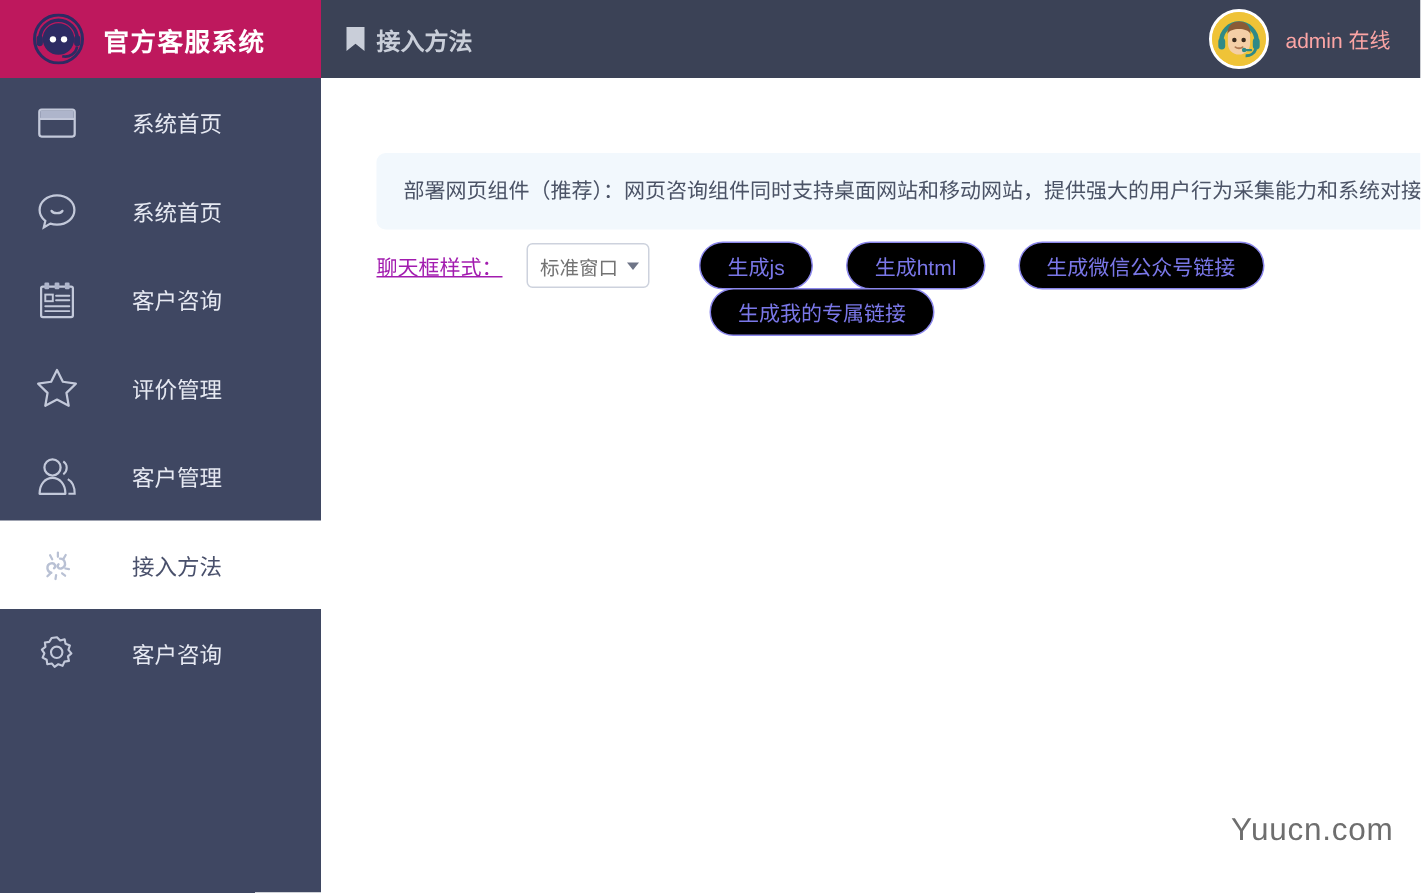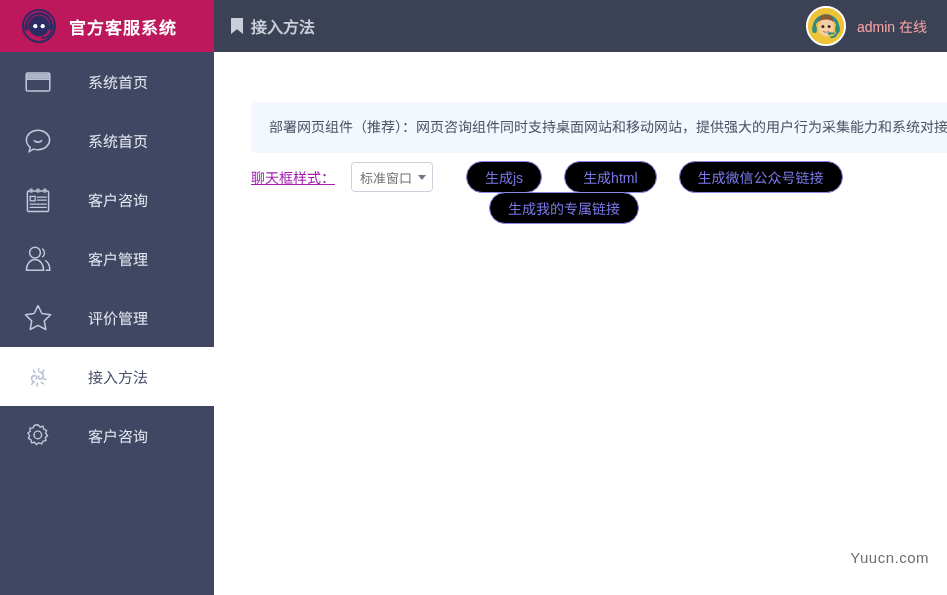--- a/index.html
+++ b/index.html
@@ -200,29 +200,29 @@
     align-items: center;
     justify-content: center;
     cursor: pointer;
     white-space: nowrap;
     font-family: "Liberation Sans", "DejaVu Sans", sans-serif;
   }
   .btn-group-1 { margin-left: 33px; display: flex; }
   .btn-group-1 .pill-btn + .pill-btn { margin-left: 22px; }
   .btn-group-2 {
     position: absolute;
-    left: 275px;
+    left: 259px;
     top: 140px;
   }
 
   .watermark {
     position: absolute;
     right: 18px;
     bottom: 29px;
-    font-size: 15px;
+    font-size: 21px;
     color: #6e6e6e;
     letter-spacing: 0.5px;
     user-select: none;
     white-space: nowrap;
   }
 </style>
 </head>
 <body>
 
 <div id="app">
@@ -278,36 +278,36 @@
             <rect x="4.2" y="9.4" width="5" height="4.4" fill="none" stroke="#c3c9da" stroke-width="1.3"></rect>
             <path d="M11.4 10.2 H20.2 M11.4 13.2 H20.2 M4.2 17.2 H20.2 M4.2 20.4 H20.2" stroke="#c3c9da" stroke-width="1.3" stroke-linecap="round"></path>
           </svg>
         </span>
         <span class="nav-label">客户咨询</span>
       </div>
 
       <div class="nav-item">
         <span class="nav-icon">
           <svg width="28" height="27" viewBox="0 0 28 27" xmlns="http://www.w3.org/2000/svg">
+            <path d="M14 1.6 L17.9 9.5 L26.6 10.8 L20.3 16.9 L21.8 25.5 L14 21.4 L6.2 25.5 L7.7 16.9 L1.4 10.8 L10.1 9.5 Z" fill="none" stroke="#c3c9da" stroke-width="1.5" stroke-linejoin="round"></path>
+          </svg>
+        </span>
+        <span class="nav-label">评价管理</span>
+      </div>
+
+      <div class="nav-item">
+        <span class="nav-icon">
+          <svg width="28" height="27" viewBox="0 0 28 27" xmlns="http://www.w3.org/2000/svg">
             <circle cx="11" cy="7.6" r="5.4" fill="none" stroke="#c3c9da" stroke-width="1.5"></circle>
             <path d="M2.4 25.2 C2.4 18.6 6.3 14.6 11 14.6 C15.7 14.6 19.6 18.6 19.6 25.2 Z" fill="none" stroke="#c3c9da" stroke-width="1.5" stroke-linejoin="round"></path>
             <path d="M18.2 3.6 A5.2 5.2 0 0 1 18.2 12.2" fill="none" stroke="#c3c9da" stroke-width="1.4"></path>
             <path d="M21.2 15.4 C24.2 17 25.8 20.6 25.8 25.2 L21.6 25.2" fill="none" stroke="#c3c9da" stroke-width="1.4"></path>
           </svg>
         </span>
         <span class="nav-label">客户管理</span>
-      </div>
-
-      <div class="nav-item">
-        <span class="nav-icon">
-          <svg width="28" height="27" viewBox="0 0 28 27" xmlns="http://www.w3.org/2000/svg">
-            <path d="M14 1.6 L17.9 9.5 L26.6 10.8 L20.3 16.9 L21.8 25.5 L14 21.4 L6.2 25.5 L7.7 16.9 L1.4 10.8 L10.1 9.5 Z" fill="none" stroke="#c3c9da" stroke-width="1.5" stroke-linejoin="round"></path>
-          </svg>
-        </span>
-        <span class="nav-label">评价管理</span>
       </div>
 
       <div class="nav-item active">
         <span class="nav-icon">
           <svg width="26" height="26" viewBox="0 0 26 26" xmlns="http://www.w3.org/2000/svg">
             <path d="M9.2 17.8 C6 17.2 5.6 12.4 9 11.6 C11.6 11 12.6 13.8 11 14.8" fill="none" stroke="#b9c1d4" stroke-width="1.6" stroke-linecap="round"></path>
             <path d="M15 8.4 C18.6 8.4 19.6 13.4 16.4 14.8 C14 15.8 12.6 13.4 14 12.2" fill="none" stroke="#b9c1d4" stroke-width="1.6" stroke-linecap="round"></path>
             <path d="M8.4 6.2 L9.8 8.8 M13.6 4.4 L13.6 7.2 M18.8 6 L17.4 8.4" stroke="#b9c1d4" stroke-width="1.5" stroke-linecap="round"></path>
             <path d="M6.6 20.2 L8.4 18.4 M12 22 L12.4 19.4 M18.4 19.8 L16.4 18.2 M21 15.4 L18.6 15" stroke="#b9c1d4" stroke-width="1.5" stroke-linecap="round"></path>
           </svg>

